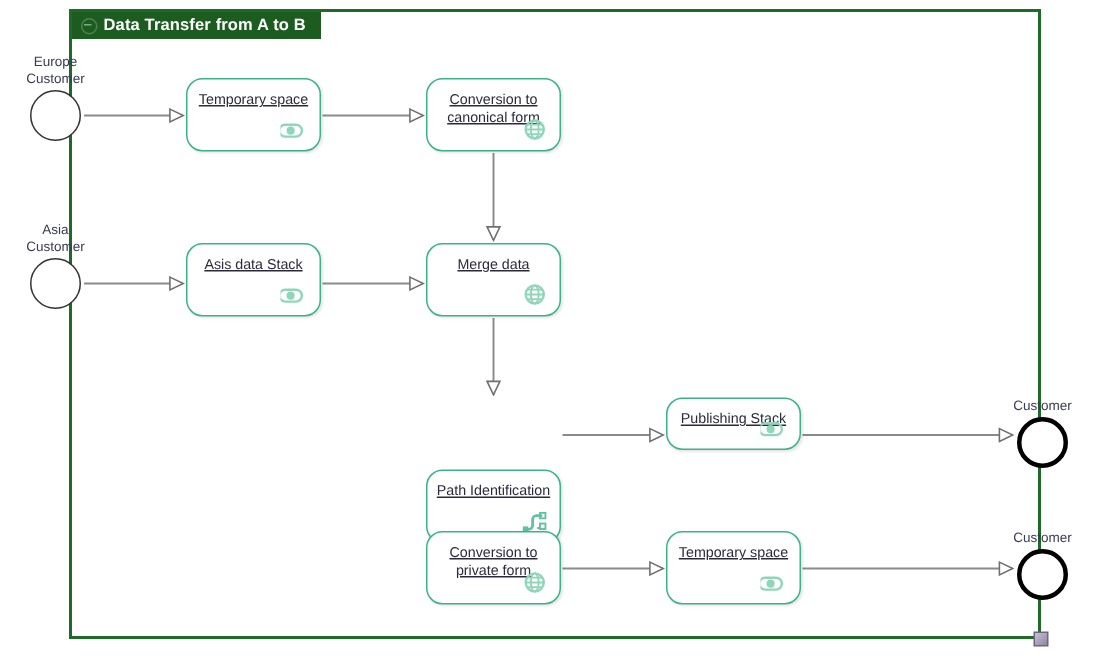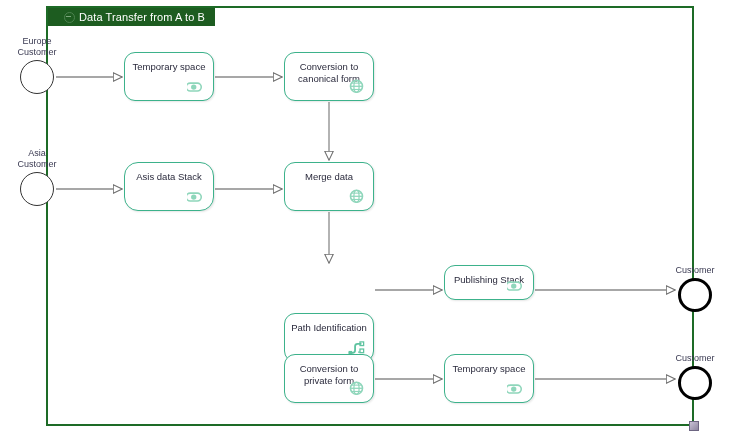--- a/index.html
+++ b/index.html
@@ -27,25 +27,25 @@
     height: 420px;
     border: 2px solid #1d6b26;
     box-sizing: border-box;
     background: transparent;
   }
   #pool-header {
     position: absolute;
     left: 48px;
     top: 8px;
     height: 18px;
-    padding: 0 10px 0 16px;
+    padding: 0 10px 0 6px;
     background: #1d5c20;
     color: #ffffff;
     font-size: 11px;
-    font-weight: normal;
+    font-weight: bold;
     line-height: 18px;
     white-space: nowrap;
     display: flex;
     align-items: center;
     gap: 4px;
     letter-spacing: 0.1px;
   }
   #pool-header .collapse-glyph {
     display: inline-block;
     width: 9px;
@@ -77,20 +77,21 @@
   .task-label {
     position: absolute;
     left: 4px;
     right: 4px;
     top: 8px;
     text-align: center;
     font-size: 9.5px;
     color: #2a2a3c;
     line-height: 12px;
     white-space: pre-line;
+    text-decoration: underline;
   }
   .task-marker {
     position: absolute;
     right: 7px;
     bottom: 5px;
     width: 19px;
     height: 19px;
   }
   
   .event {
@@ -193,21 +194,21 @@
 canonical form</div>
     <svg class="task-marker" viewBox="0 0 24 24">
       <circle cx="12" cy="13" r="7.6" fill="none" stroke="#8fd6bb" stroke-width="2"></circle>
       <ellipse cx="12" cy="13" rx="3.3" ry="7.6" fill="none" stroke="#8fd6bb" stroke-width="1.6"></ellipse>
       <line x1="4.4" y1="13" x2="19.6" y2="13" stroke="#8fd6bb" stroke-width="1.6"></line>
       <line x1="5.6" y1="9" x2="18.4" y2="9" stroke="#8fd6bb" stroke-width="1.4"></line>
       <line x1="5.6" y1="17" x2="18.4" y2="17" stroke="#8fd6bb" stroke-width="1.4"></line>
     </svg>
   </div>
 
-  <div class="task" style="left:124px; top:162px; width:90px; height:49px;border-radius:14px;">
+  <div class="task" style="left:124px; top:162px; width:90px; height:49px;">
     <div class="task-label">Asis data Stack</div>
     <svg class="task-marker" viewBox="0 0 24 24">
       <path d="M4 9 h9 a5 5 0 0 1 0 10 h-9 a5 5 0 0 1 0 -10 z" fill="none" stroke="#8fd6bb" stroke-width="2"></path>
       <circle cx="8.5" cy="14" r="3.4" fill="#8fd6bb"></circle>
     </svg>
   </div>
 
   <div class="task" style="left:284px; top:162px; width:90px; height:49px;">
     <div class="task-label">Merge data</div>
     <svg class="task-marker" viewBox="0 0 24 24">

